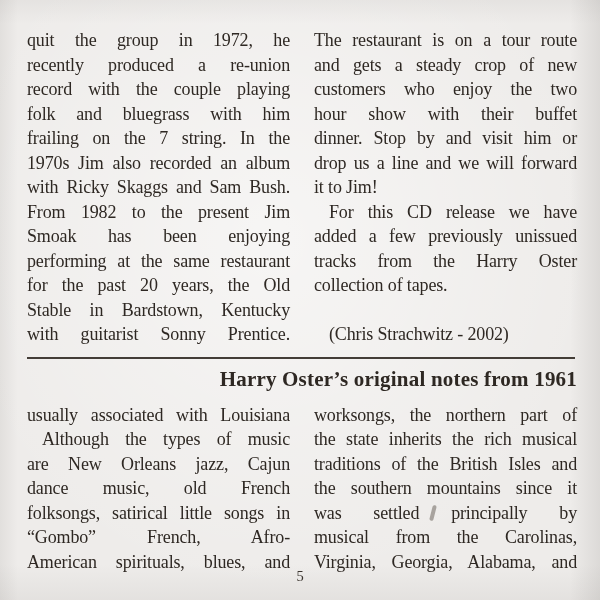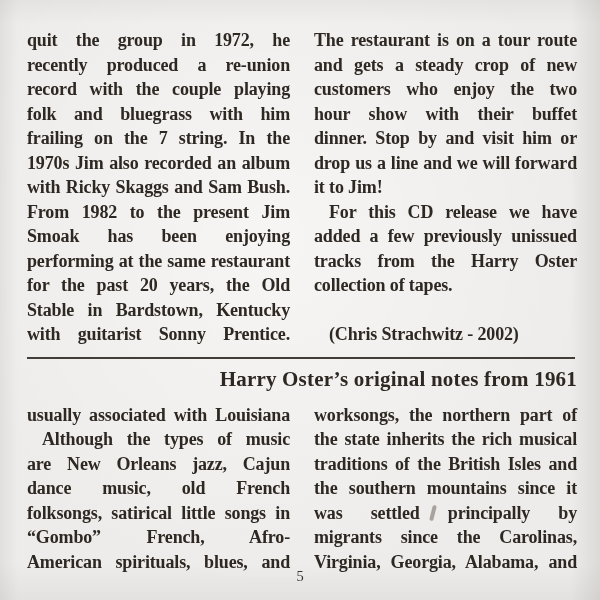--- a/index.html
+++ b/index.html
@@ -10,21 +10,21 @@
     overflow: hidden;
     font-family: "Liberation Serif", "DejaVu Serif", serif;
     color: #2e2823;
     background:
       linear-gradient(to right, rgba(60,55,50,0.07), rgba(60,55,50,0) 3%, rgba(60,55,50,0) 95%, rgba(60,55,50,0.10)),
       linear-gradient(to bottom, rgba(60,55,50,0.05), rgba(60,55,50,0) 4%, rgba(60,55,50,0) 94%, rgba(60,55,50,0.06)),
       radial-gradient(ellipse at 45% 40%, rgba(255,255,255,0.5), rgba(255,255,255,0) 70%),
       #eeecea;
   }
   .content { padding: 28px 23px 0 27px; }
-  .cols { display: flex; gap: 24px; font-weight: bold; }
+  .cols { display: flex; gap: 24px; }
   .col {
     width: 264px;
     font-size: 18px;
     line-height: 24.5px;
     letter-spacing: -0.15px;
   }
   .line { text-align: justify; text-align-last: justify; min-height: 24.5px; }
   .line.end { text-align-last: left; }
   .line.indent { padding-left: 15px; }
   .rule {
@@ -113,21 +113,21 @@
           <div class="line">folksongs, satirical little songs in</div>
           <div class="line">“Gombo” French, Afro-</div>
           <div class="line">American spirituals, blues, and</div>
         </div>
       <div class="col">
           <div class="line">worksongs, the northern part of</div>
           <div class="line">the state inherits the rich musical</div>
           <div class="line">traditions of the British Isles and</div>
           <div class="line">the southern mountains since it</div>
           <div class="line">was settled principally by</div>
-          <div class="line">migrants since the Carolinas,</div>
+          <div class="line">musical from the Carolinas,</div>
           <div class="line">Virginia, Georgia, Alabama, and</div>
         </div>
     </div>
 
   </div>
 
   <div class="artifact"></div>
 
   <div class="page-number">5</div>
 </div>

